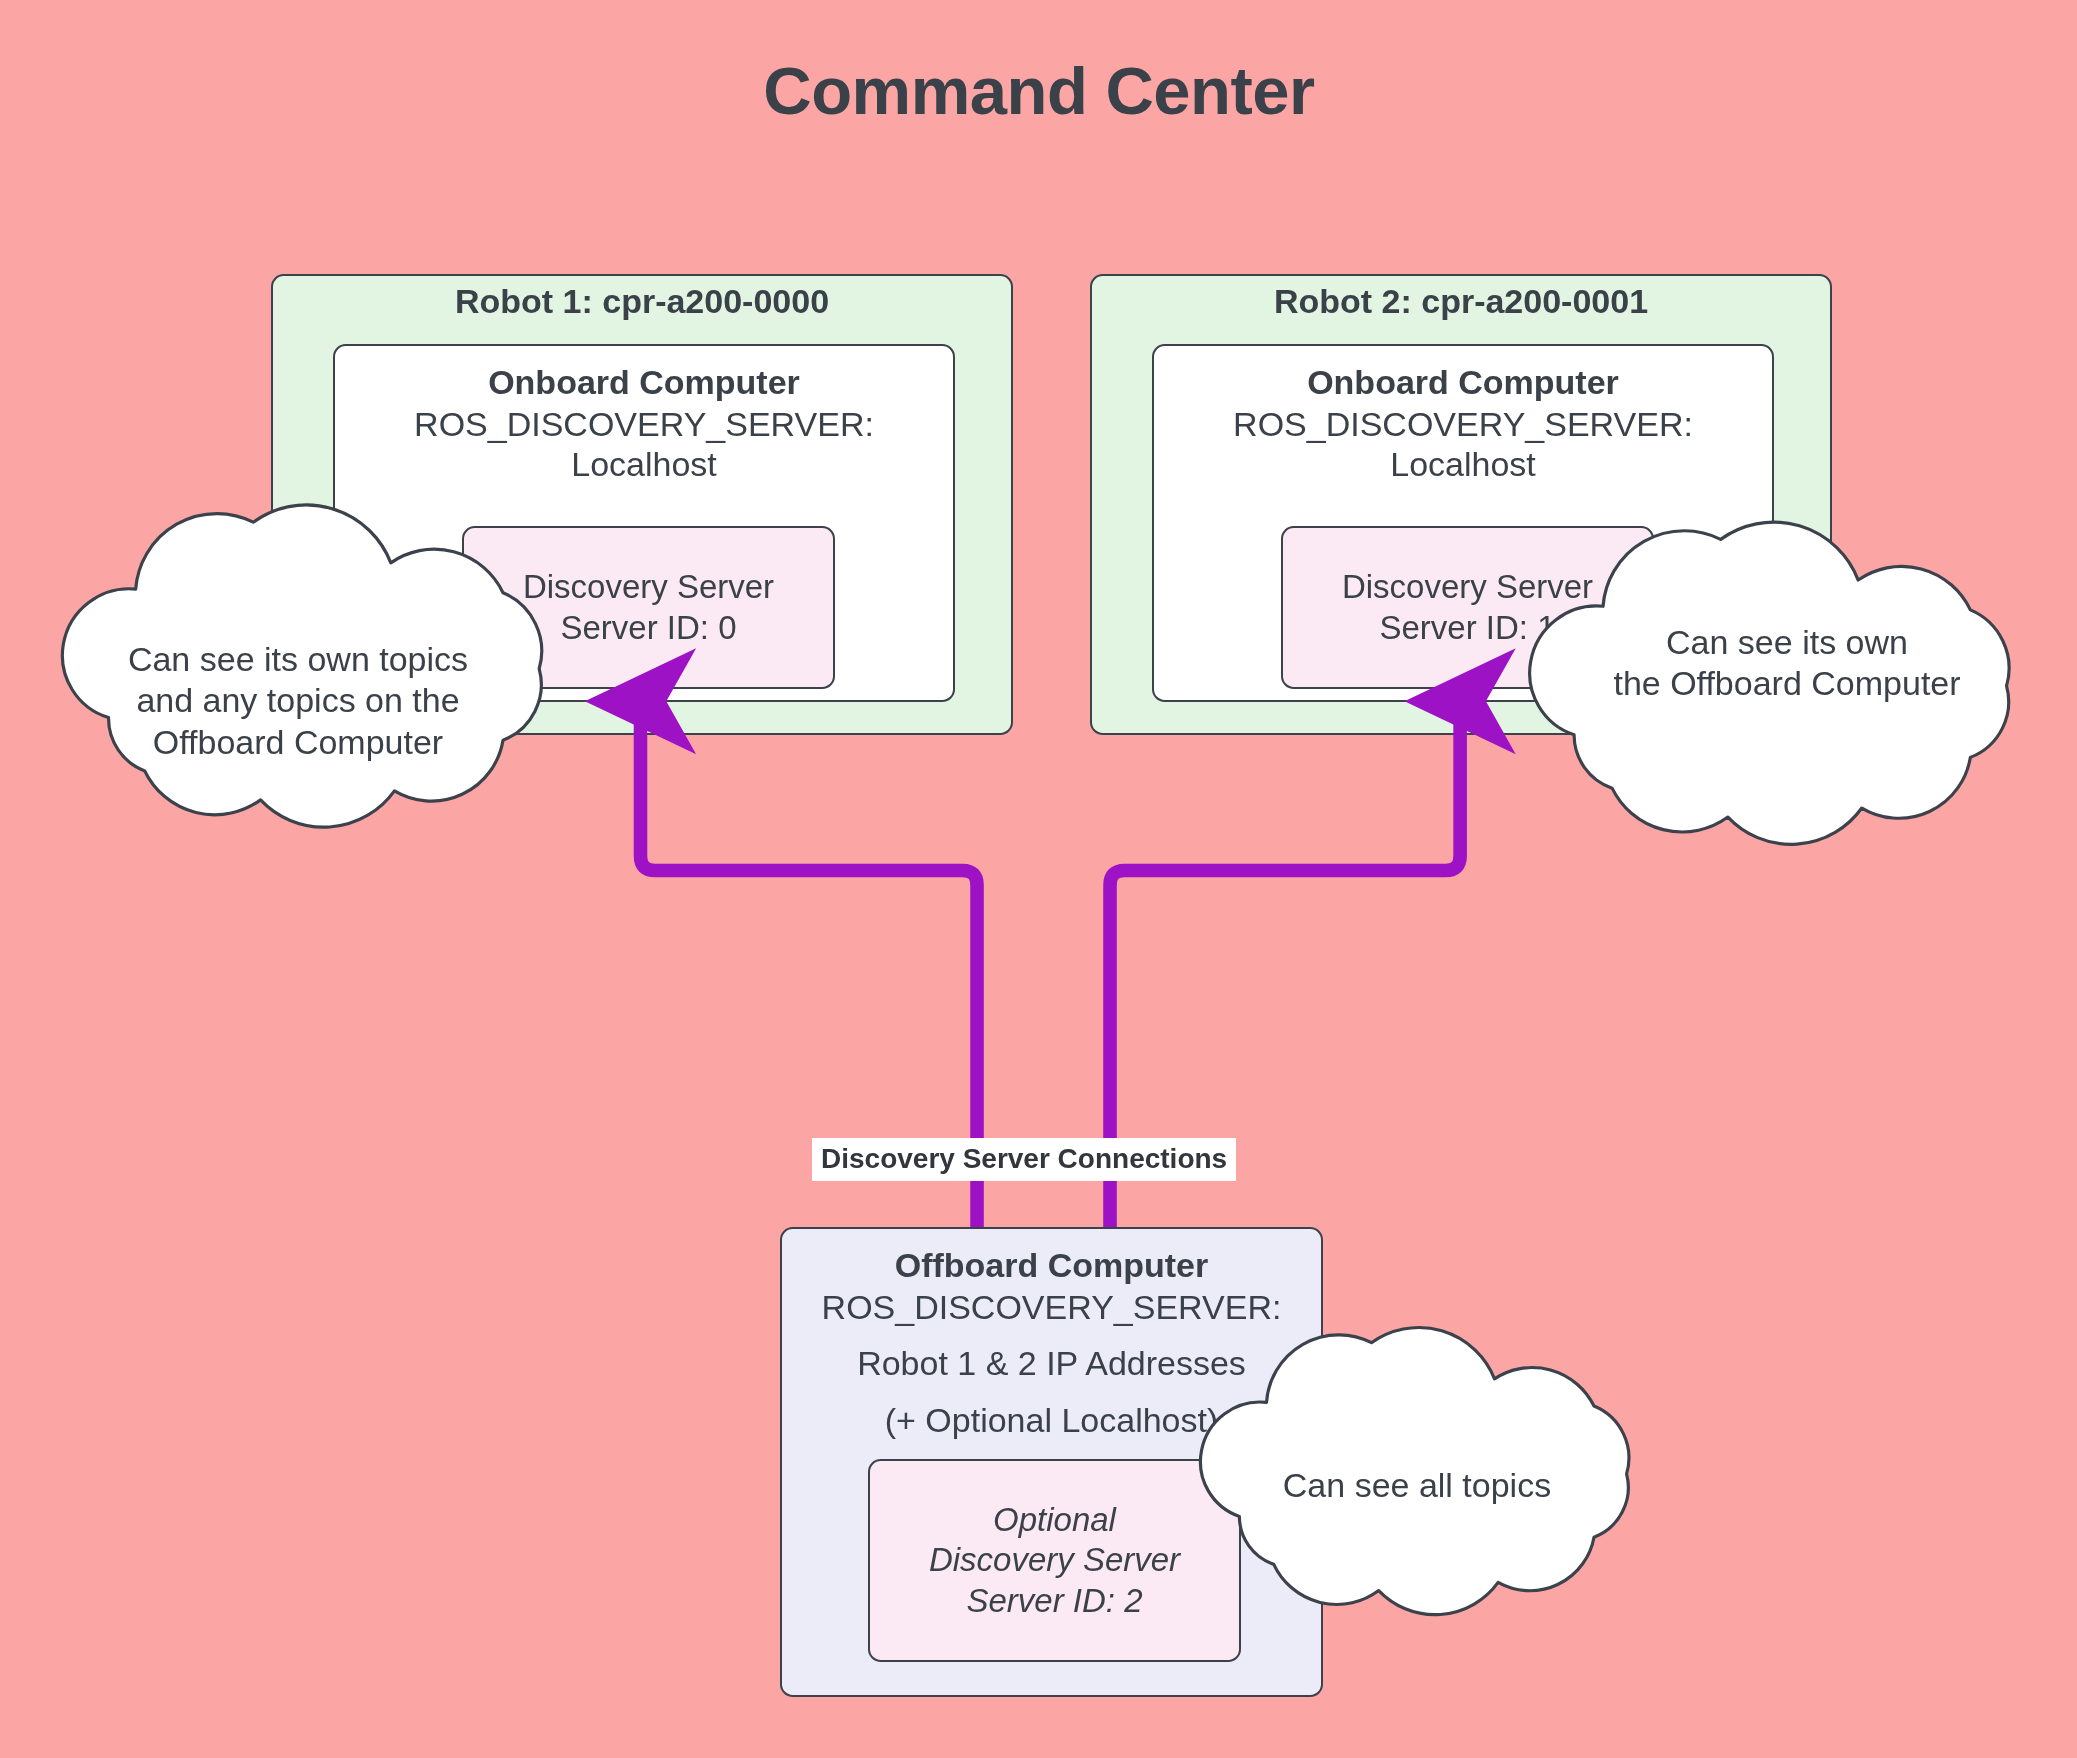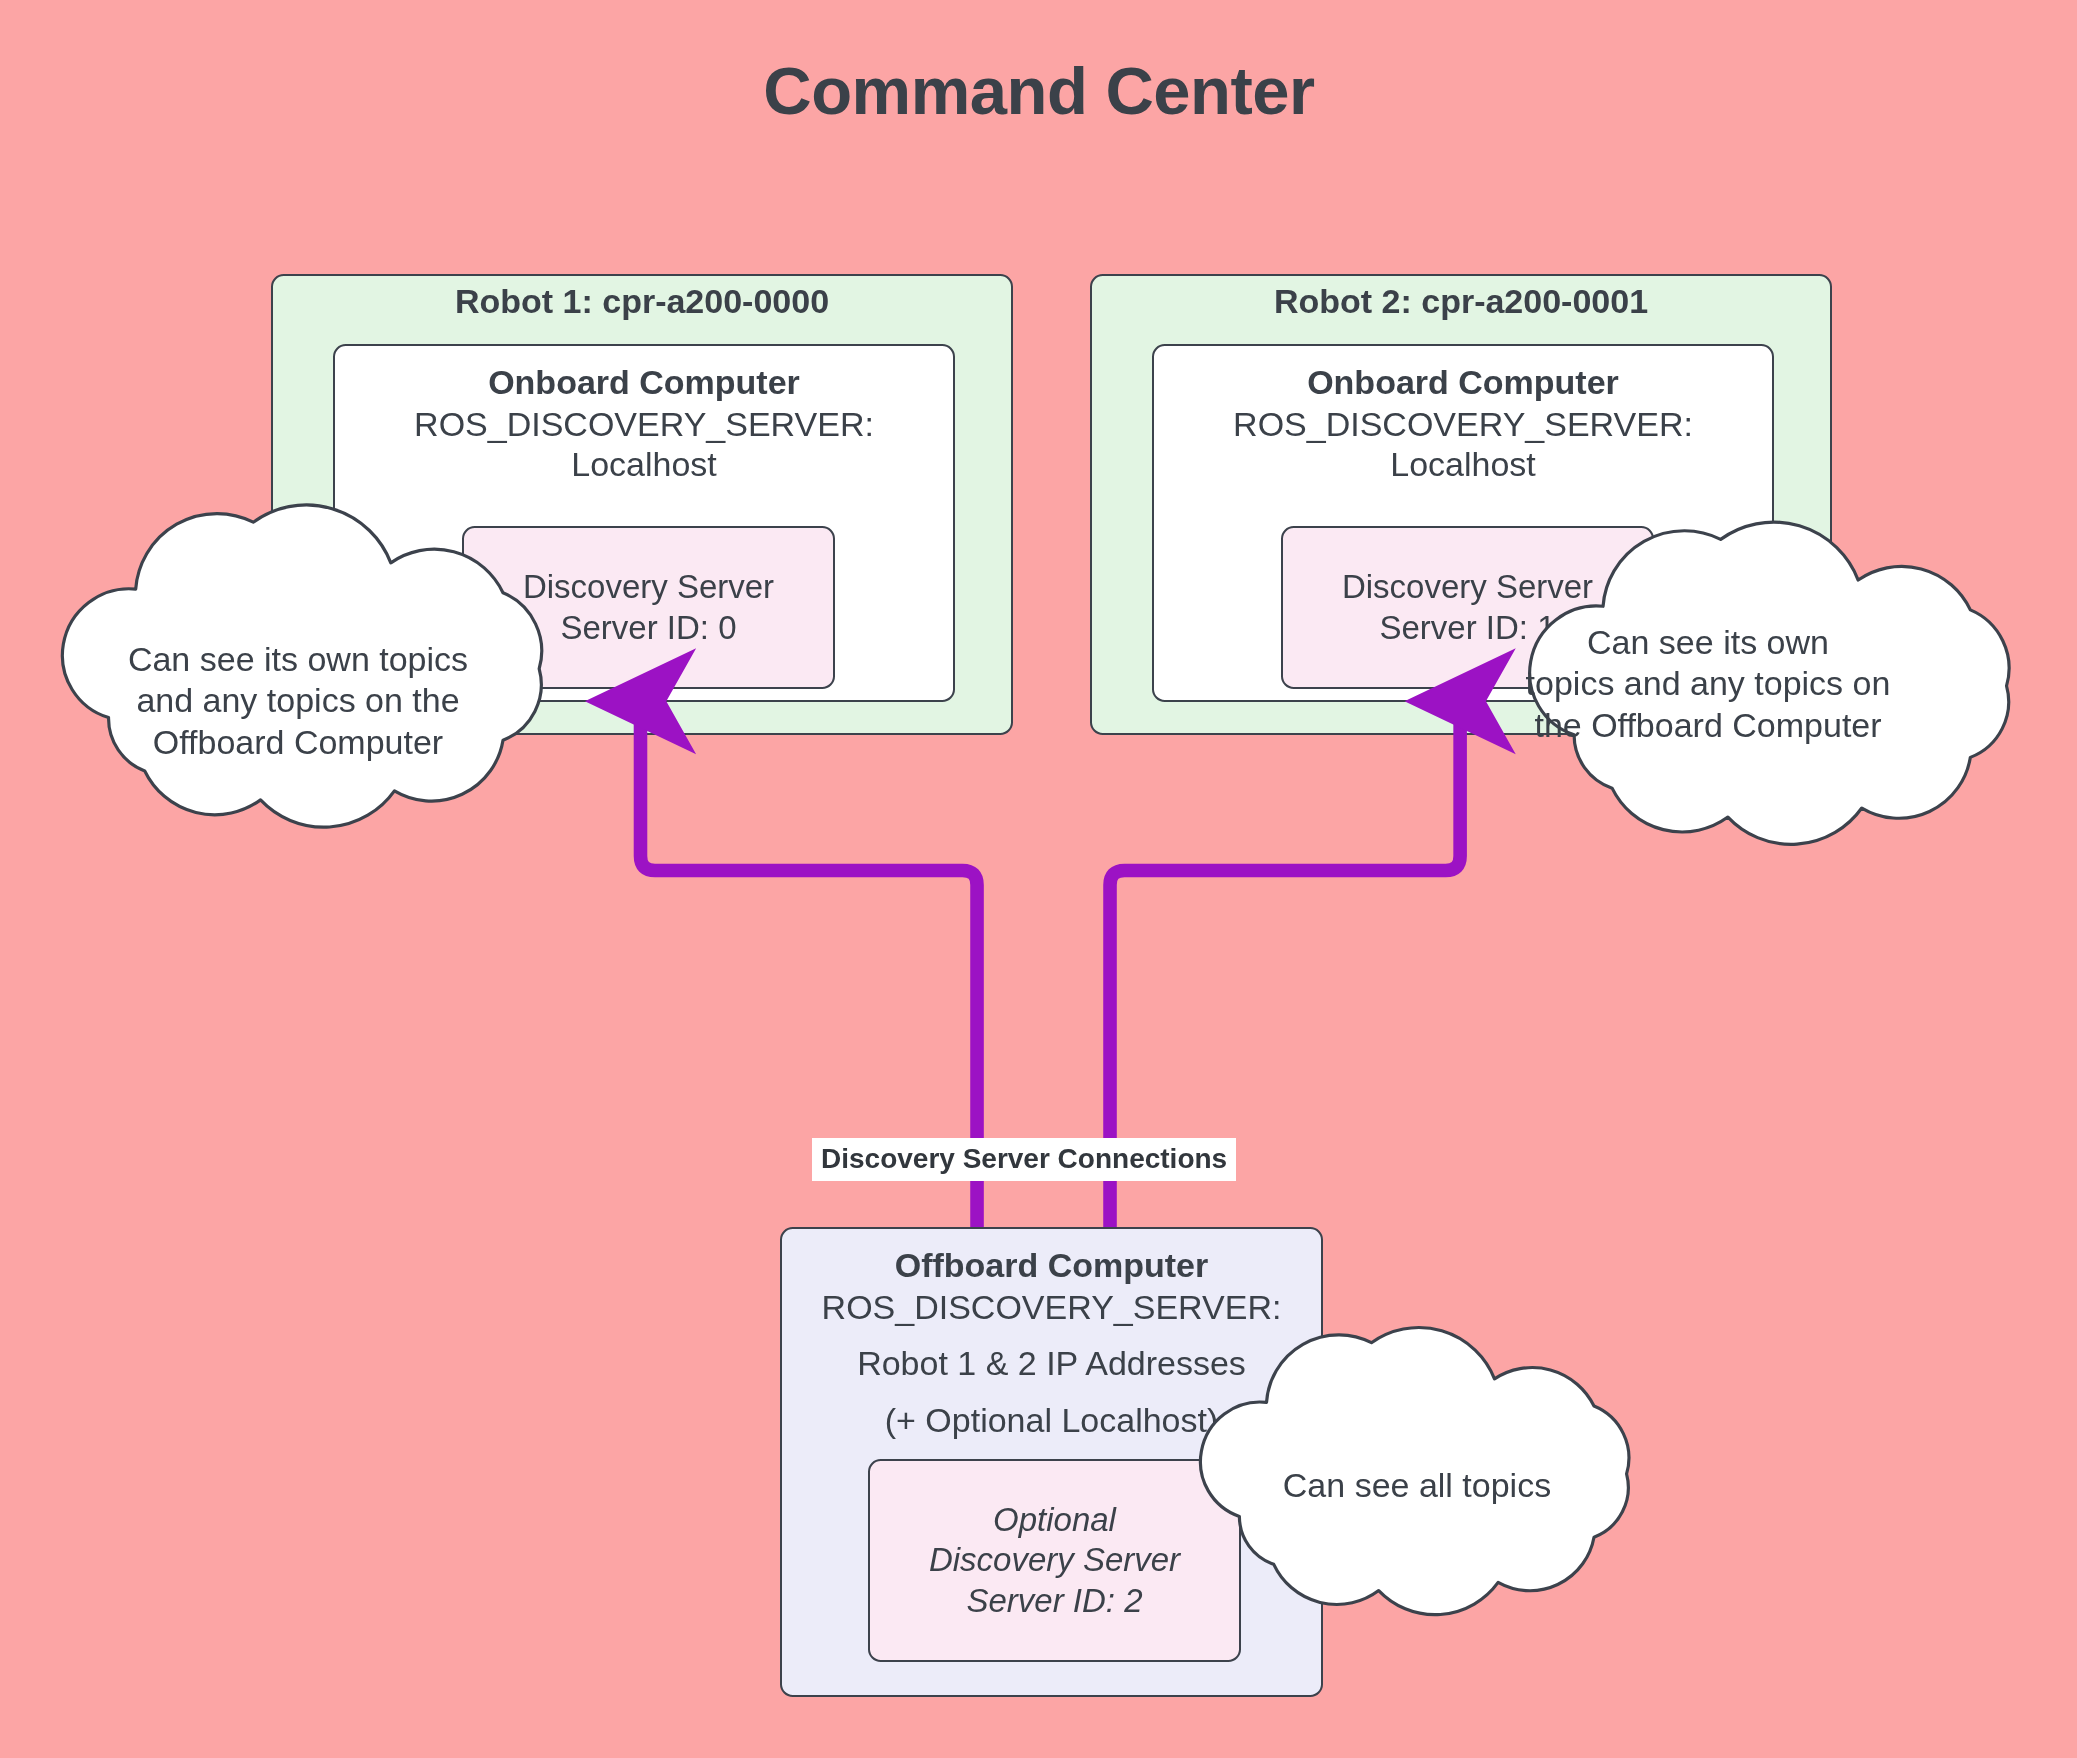--- a/index.html
+++ b/index.html
@@ -245,23 +245,22 @@
                A 56 56 0 0 1 1370 1676 Z" fill="#ffffff" stroke="#3c424c" stroke-width="3.5" stroke-linejoin="round"></path>
     </g>
   </svg>
 
   <div class="cloud-text" style="left:101px; top:639px; width:394px;">
     <div>Can see its own topics</div>
     <div>and any topics on the</div>
     <div>Offboard Computer</div>
   </div>
 
-  <div class="cloud-text" style="left:1509px; top:622px; width:398px;">
+  <div class="cloud-text" style="left:1588px; top:622px; width:398px;">
     <div>Can see its own</div>
-    <div>topics and any topics on</div>
     <div>the Offboard Computer</div>
   </div>
 
   <div class="cloud-text" style="left:1236px; top:1465px; width:362px;">
     <div>Can see all topics</div>
   </div>
 
 </div>
 
 

